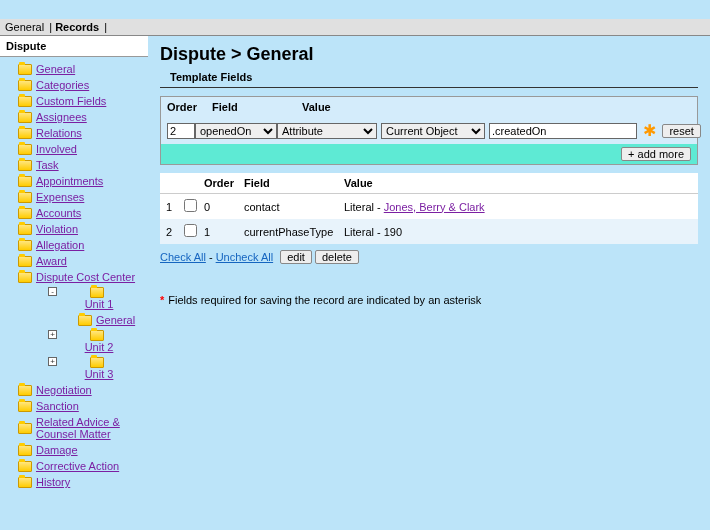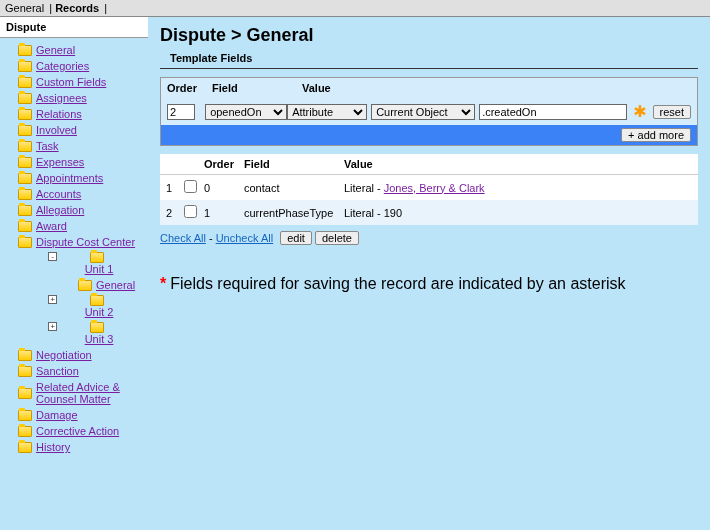--- a/index.html
+++ b/index.html
@@ -1,17 +1,17 @@
 <!DOCTYPE html>
 <html><head>
 <meta charset="utf-8">
 <style>
 * { box-sizing: border-box; margin: 0; padding: 0; }
 body { font-family: Arial, sans-serif; font-size: 11px; background: #bce4f9; width: 710px; height: 530px; overflow: hidden; }
-.top-tabs { background: #e0e0e0; border-bottom: 1px solid #888; padding: 2px 5px; font-size: 11px; }
+.top-tabs { background: #e0e0e0; border-bottom: 1px solid #888; padding: 2px 5px; font-size: 11px; margin-top: 19px; }
 .top-tabs span { color: #000; margin-right: 2px; }
 .top-tabs .active { font-weight: bold; }
 .container { display: flex; height: calc(100% - 18px); }
 .sidebar { width: 148px; background: #bce4f9; overflow-y: auto; }
 .sidebar-header { background: #fff; font-weight: bold; padding: 4px 6px; border-bottom: 1px solid #999; }
 .tree { padding: 4px 0; }
 .tree-item { display: flex; align-items: center; padding: 2px 0 2px 18px; position: relative; }
 .tree-item.level2 { padding-left: 50px; flex-direction: column; }
 .tree-item.level3 { padding-left: 78px; }
 .toggle { position: absolute; left: 20px; width: 9px; height: 9px; border: 1px solid #666; background: #fff; font-size: 8px; line-height: 7px; text-align: center; cursor: pointer; color: #333; }
@@ -26,34 +26,34 @@
 .form-block { background: #fff; border: 1px solid #999; padding: 0; margin-bottom: 8px; }
 .form-header { background: #d4ecfb; padding: 4px 6px; display: flex; font-weight: bold; }
 .col-order { width: 45px; }
 .col-field { width: 90px; }
 .col-value { flex: 1; }
 .form-row { padding: 4px 6px; display: flex; align-items: center; background: #d4ecfb; }
 .form-row input[type="text"] { font-size: 11px; padding: 1px 2px; border: 1px solid #666; }
 .form-row select { font-size: 11px; border: 1px solid #666; }
 .star-icon { color: #ff9900; font-size: 16px; margin: 0 6px; }
 .btn { font-size: 11px; padding: 0 6px; border: 1px solid #888; background: #eee; cursor: pointer; border-radius: 2px; }
-.addmore-row { text-align: right; padding: 3px 6px; background: #3b82f6; }
+.addmore-row { text-align: right; padding: 3px 6px; background: #5eead4; }
 .table-block { background: #fff; }
 .tbl-header { display: flex; padding: 4px 6px; font-weight: bold; background: #fff; border-bottom: 1px solid #ccc; }
 .tbl-row { display: flex; padding: 5px 6px; align-items: center; }
 .tbl-row.alt { background: #e8f3fb; }
 .c-num { width: 18px; }
 .c-chk { width: 20px; }
 .c-ord { width: 40px; }
 .c-fld { width: 100px; }
 .c-val { flex: 1; }
 .val-link { color: #7b1fa2; text-decoration: underline; cursor: pointer; }
 .actions { margin-top: 6px; }
 .actions .lnk { color: #1565c0; text-decoration: underline; cursor: pointer; }
-.footnote { margin-top: 30px; font-size: 16px; }
+.footnote { margin-top: 30px; font-size: 11px; }
 .red-star { color: red; font-weight: bold; margin-right: 4px; }
 </style>
 </head>
 <body>
 
 <div class="top-tabs">
   <span>General</span> |
   <span class="active">Records</span> |
 </div>
 
@@ -85,31 +85,35 @@
         </div>
         <div class="tree-item">
           <span class="folder-icon"></span>
           <span class="tree-link">Involved</span>
         </div>
         <div class="tree-item">
           <span class="folder-icon"></span>
           <span class="tree-link">Task</span>
         </div>
         <div class="tree-item">
+          <span class="folder-icon"></span>
+          <span class="tree-link">Appointments</span>
+        </div>
+        <div class="tree-item">
           <span class="toggle">+</span>
           <span class="folder-icon"></span>
           <span class="tree-link">Expenses</span>
         </div>
         <div class="tree-item">
           <span class="folder-icon"></span>
-          <span class="tree-link">Appointments</span>
-        </div>
-        <div class="tree-item">
-          <span class="folder-icon"></span>
           <span class="tree-link">Accounts</span>
+        </div>
+        <div class="tree-item">
+          <span class="folder-icon"></span>
+          <span class="tree-link">Violation</span>
         </div>
         <div class="tree-item">
           <span class="folder-icon"></span>
           <span class="tree-link">Allegation</span>
         </div>
         <div class="tree-item">
           <span class="toggle">+</span>
           <span class="folder-icon"></span>
           <span class="tree-link">Award</span>
         </div>
@@ -179,21 +183,21 @@
       <div class="form-row">
         <div class="col-order">
           <input type="text" style="width: 28px;" value="2">
         </div>
         <div class="col-field">
           <select style="width:82px">
             <option>openedOn</option>
           </select>
         </div>
         <div class="col-value" style="display:flex;align-items:center;">
-          <select style="width:80px">
+          <select style="width:100px">
             <option>Attribute</option>
           </select>
           <select style="width:104px;margin-left:4px">
             <option>Current Object</option>
           </select>
           <input type="text" style="flex: 1 1 0%; margin-left: 4px; min-width: 60px;" value=".createdOn">
           <span class="star-icon">✱</span>
           <button class="btn">reset</button>
         </div>
       </div>

